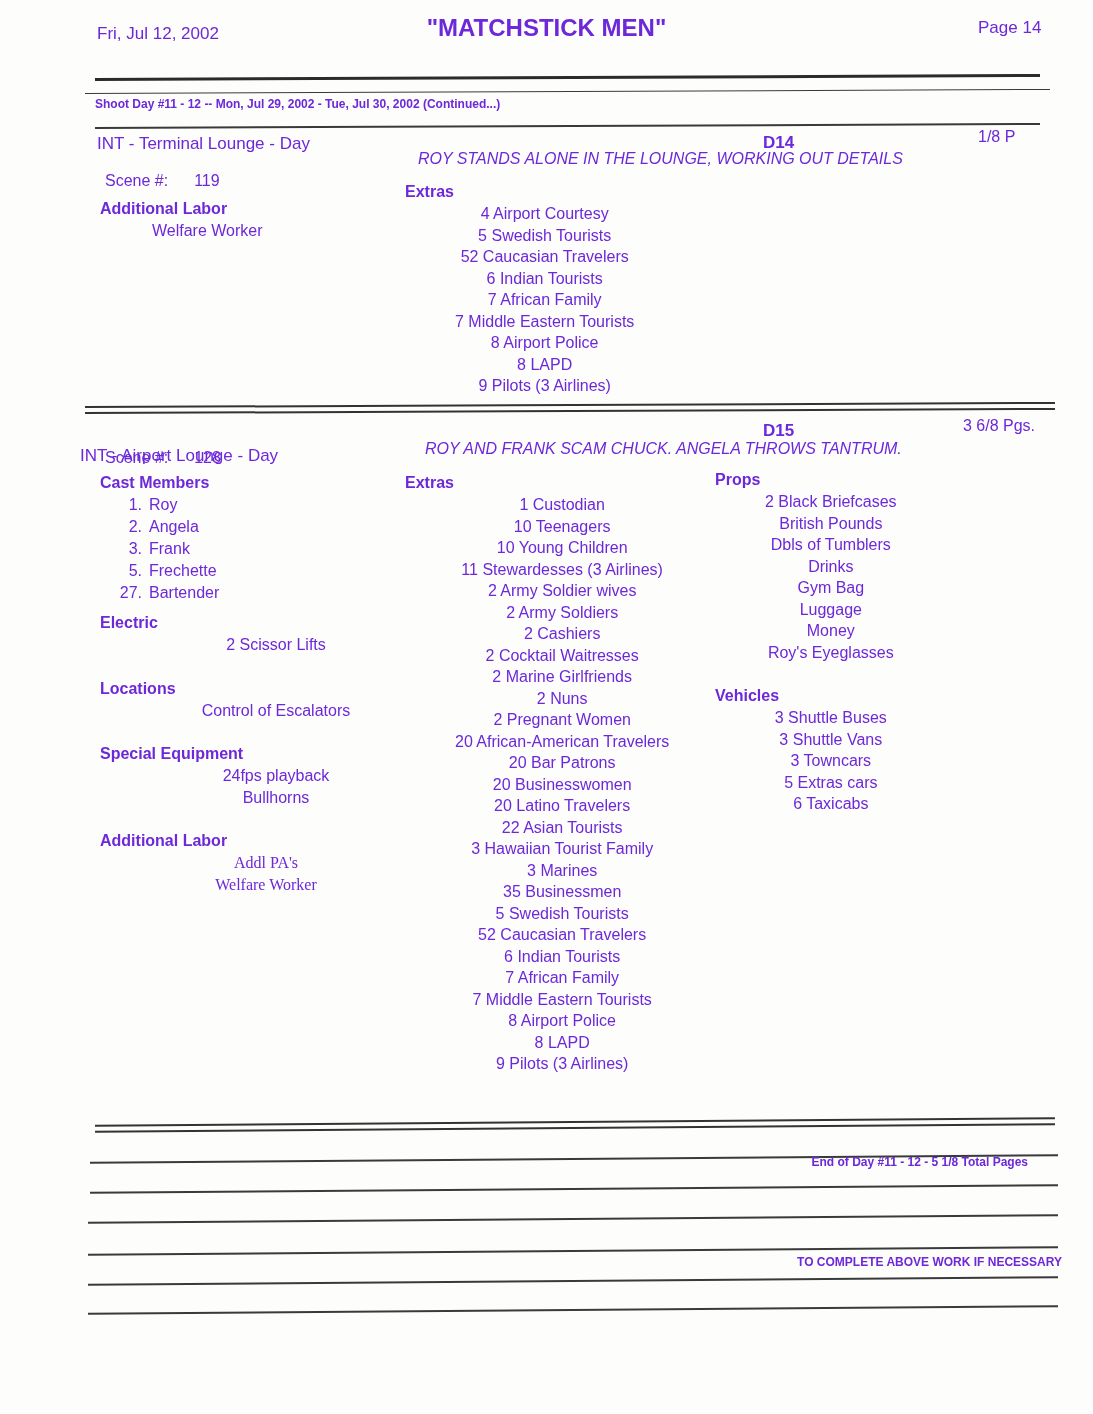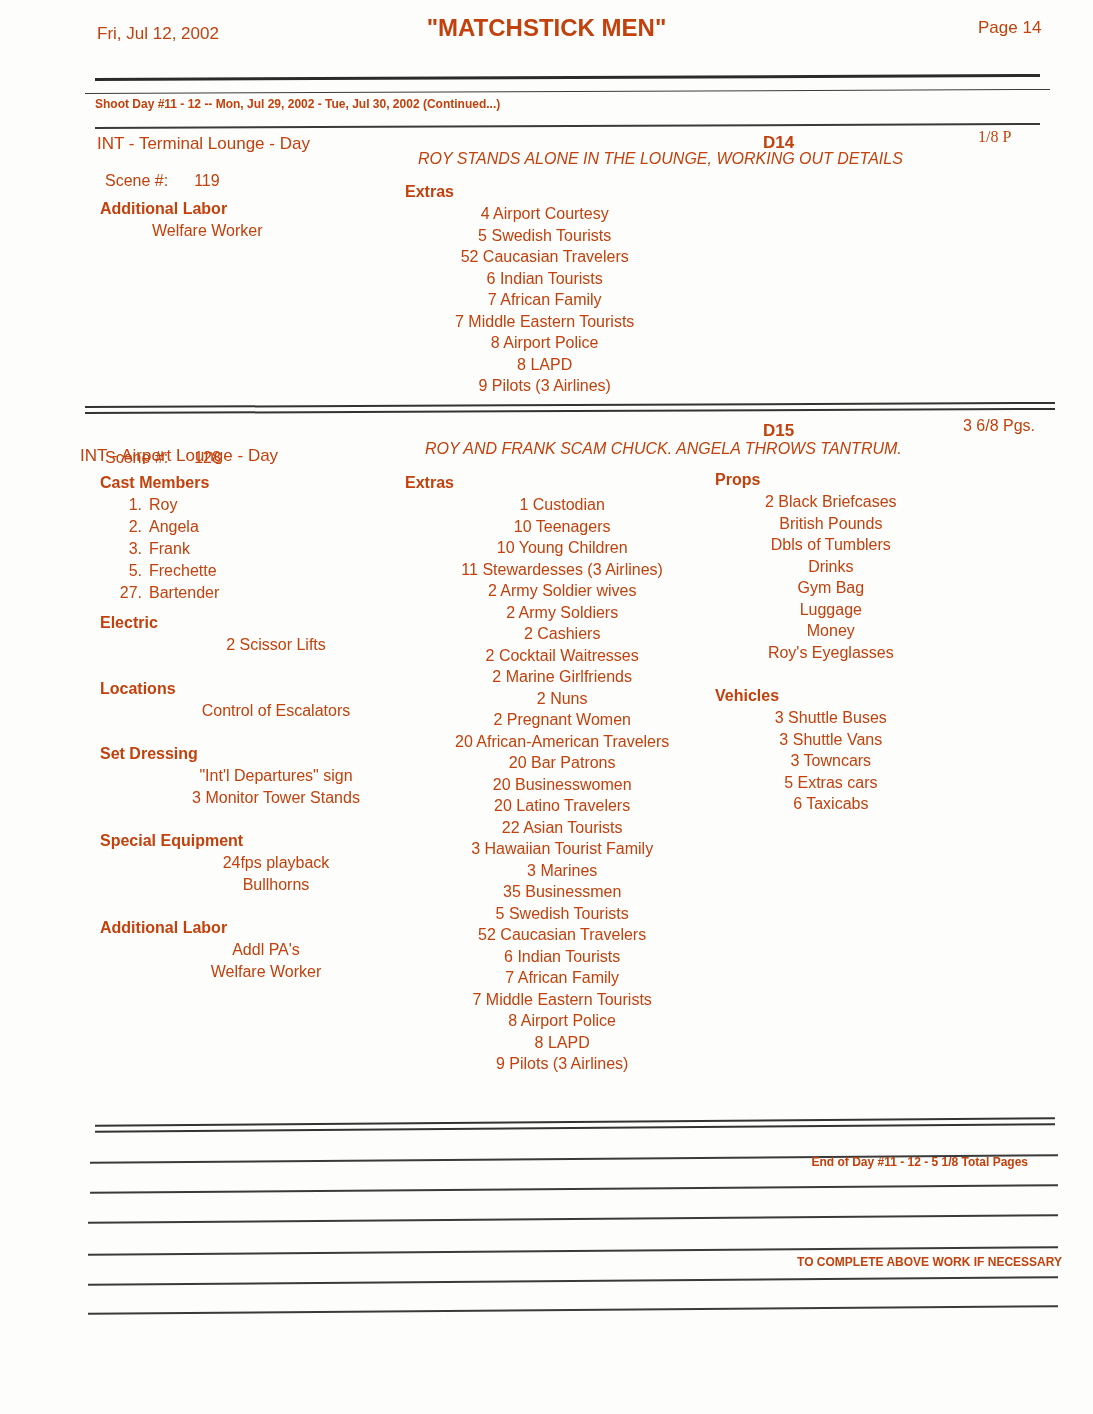--- a/index.html
+++ b/index.html
@@ -3,21 +3,21 @@
 <meta charset="utf-8">
 <style>
   html, body { margin: 0; padding: 0; background: #e8e8e8; }
   .page {
     position: relative;
     width: 1093px;
     height: 1414px;
     margin: 0 auto;
     background: #fdfdfc;
     font-family: "Liberation Sans", sans-serif;
-    color: #c2410c;
+    color: #6d28d9;
     overflow: hidden;
   }
   .abs { position: absolute; }
   .center { left: 0; right: 0; text-align: center; }
   .b { font-weight: bold; }
   .i { font-style: italic; }
   .f16 { font-size: 16px; }
   .f17 { font-size: 17px; }
   .f19 { font-size: 19px; }
   .f20 { font-size: 12px; }
@@ -50,21 +50,21 @@
   <div class="abs f17" style="left:978px; top:18px;">Page 14</div>
 
   <div class="rule thick skew-s" style="left:95px; top:76px; width:945px;"></div>
   <div class="rule thin skew-s" style="left:85px; top:91px; width:965px;"></div>
 
   <div class="abs f20 b" style="left:95px; top:97px; white-space:nowrap;">Shoot Day #11 - 12 -- Mon, Jul 29, 2002 - Tue, Jul 30, 2002 (Continued...)</div>
   <div class="rule skew-s" style="left:95px; top:125px; width:945px;"></div>
 
   <div class="abs f17" style="left:97px; top:134px;">INT - Terminal Lounge - Day</div>
   <div class="abs f17 b" style="left:763px; top:133px;">D14</div>
-  <div class="abs f16" style="left:978px; top:128px;font-family:Liberation Serif, serif;">1/8 P</div>
+  <div class="abs f16" style="left:978px; top:128px;">1/8 P</div>
 
   <div class="abs f16" style="left:105px; top:172px;">
     <span>Scene #:</span><span class="scene-num">119</span>
   </div>
   <div class="abs f16 i" style="left:418px; top:150px; white-space:nowrap;">ROY STANDS ALONE IN  THE LOUNGE, WORKING OUT DETAILS</div>
 
   <div class="abs" style="left:405px; top:181px;">
     <div class="group-title">Extras</div>
     <div class="group-items">
 
@@ -126,41 +126,33 @@
     </div>
 
     <div class="group">
       <div class="group-title">Locations</div>
       <div class="group-items" style="margin-left:52px;">
 
       <div class="item">Control of Escalators</div>
         </div>
     </div>
 
-    <div class="group">
-      <div class="group-title">Set Dressing</div>
-      <div class="group-items" style="margin-left:52px;">
-
-      <div class="item">"Int'l Departures" sign</div>
-          <div class="item">3 Monitor Tower Stands</div>
-        </div>
-    </div>
 
     <div class="group">
       <div class="group-title">Special Equipment</div>
       <div class="group-items" style="margin-left:52px;">
 
       <div class="item">24fps playback</div>
           <div class="item">Bullhorns</div>
         </div>
     </div>
 
     <div class="group">
       <div class="group-title">Additional Labor</div>
-      <div class="group-items" style="margin-left:32px;">
+      <div class="group-items" style="margin-left:32px;font-family:Liberation Serif, serif;">
 
       <div class="item">Addl PA's</div>
           <div class="item">Welfare Worker</div>
         </div>
     </div>
   </div>
 
   <div class="abs" style="left:405px; top:472px;">
     <div class="group-title">Extras</div>
     <div class="group-items">

